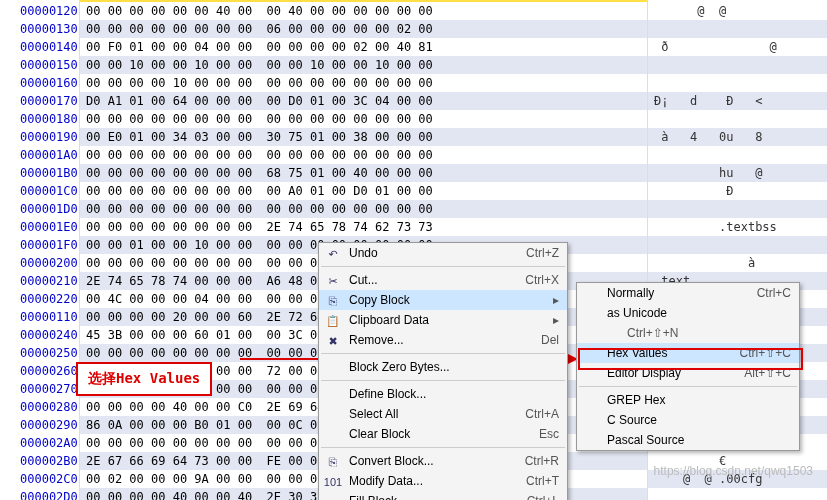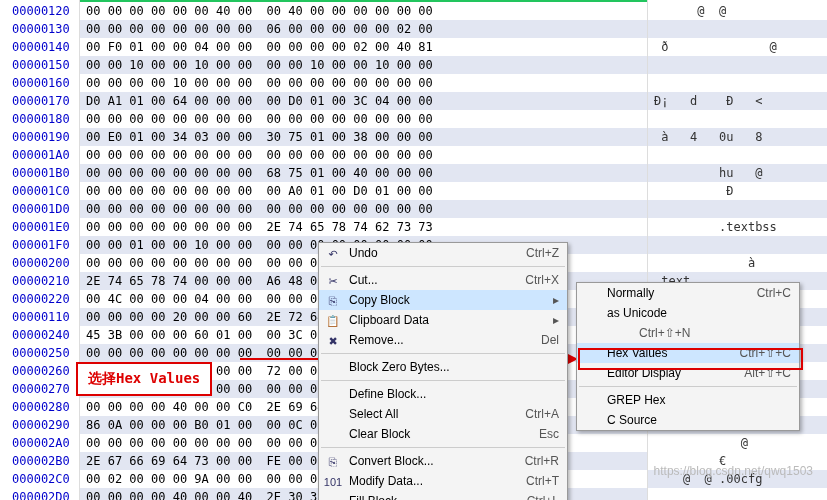--- a/index.html
+++ b/index.html
@@ -1,36 +1,36 @@
 <!DOCTYPE html>
 <html><head>
 <meta charset="utf-8">
 <style>
 *{margin:0;padding:0;box-sizing:border-box}
 body{font-family:Consolas,monospace;font-size:12px;background:#fff;color:#000;width:827px;height:500px;overflow:hidden;position:relative}
 .editor{display:flex;height:100%}
-.offsets{width:80px;background:#fff;border-right:1px solid #ddd;padding:2px 4px}
+.offsets{width:80px;background:#fff;border-right:1px solid #ddd;padding:2px 12px}
 .offset{padding:1px 8px;color:#0000cc;font-size:12px;line-height:16px}
-.hexarea{flex:1;background:#22c55e;padding:2px 0;position:relative}
+.hexarea{flex:1;background:#fde047;padding:2px 0;position:relative}
 .hexrow{padding:1px 6px;color:#000;line-height:16px;white-space:pre;background:#e2e6f2}
 .hexrow.alt{background:#fff}
 .asciiarea{width:180px;background:#fff;padding:2px 0;border-left:1px solid #ddd}
 .asciirow{padding:1px 6px;color:#333;line-height:16px;white-space:pre;background:#e2e6f2}
 .asciirow.alt{background:#fff}
 .callout{position:absolute;left:76px;top:362px;border:2px solid #d00;background:#fff;padding:6px 10px;z-index:5}
 .callout span{color:#d00;font-weight:bold;font-family:SimSun,monospace;font-size:14px}
 .arrow{position:absolute;left:240px;top:358px;height:2px;width:336px;background:#d00;z-index:6}
 .arrow:after{content:"";position:absolute;right:-2px;top:-5px;border-left:12px solid #d00;border-top:6px solid transparent;border-bottom:6px solid transparent}
 .menu{position:absolute;background:#f4f4f4;border:1px solid #999;box-shadow:2px 2px 4px rgba(0,0,0,.3);font-family:"Segoe UI",Tahoma,sans-serif;font-size:12px;z-index:10}
 .menu1{left:318px;top:242px;width:250px}
 .menu2{left:576px;top:282px;width:224px}
 .menu-item{display:flex;align-items:center;padding:3px 8px 3px 30px;position:relative;cursor:default}
 .menu-item.hl{background:#cde6ff}
 .menu-item .label{flex:1}
-.menu-item .short{color:#555;margin-left:32px}
+.menu-item .short{color:#555;margin-left:20px}
 .menu-item .arrow-right{color:#555;margin-left:12px}
 .menu-sep{height:1px;background:#ccc;margin:3px 2px}
 .menu-ico{position:absolute;left:6px;top:3px;width:16px;height:16px;display:flex;align-items:center;justify-content:center;font-size:11px;color:#336}
 .redbox{position:absolute;border:2px solid #d00;z-index:12}
 .redbox1{left:578px;top:348px;width:225px;height:22px}
 .watermark{position:absolute;right:14px;bottom:22px;color:#bbb;font-family:Arial,sans-serif;font-size:12px}
 </style>
 </head>
 <body>
 
@@ -209,16 +209,19 @@
       <span class="label">Editor Display</span>
       <span class="short">Alt+⇧+C</span>
     </div>
     <div class="menu-sep"></div>
     <div class="menu-item">
       <span class="label">GREP Hex</span>
     </div>
     <div class="menu-item">
       <span class="label">C Source</span>
     </div>
+    <div class="menu-item">
+      <span class="label">Pascal Source</span>
+    </div>
   </div>
 <div class="redbox redbox1"></div>
 
 <div class="watermark">https://blog.csdn.net/qwq1503</div>
 
 </body></html>

